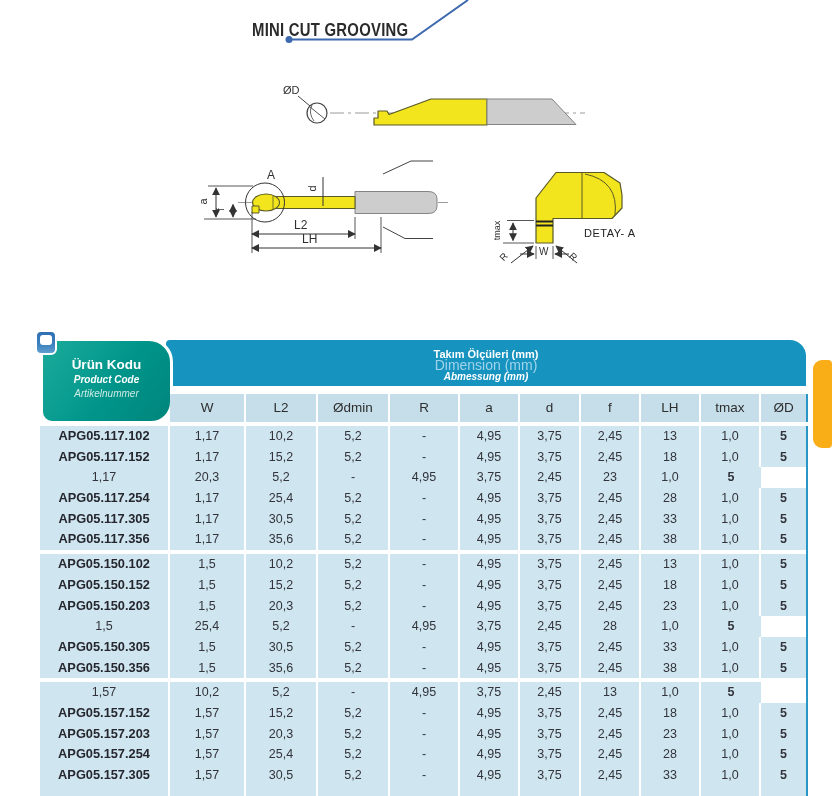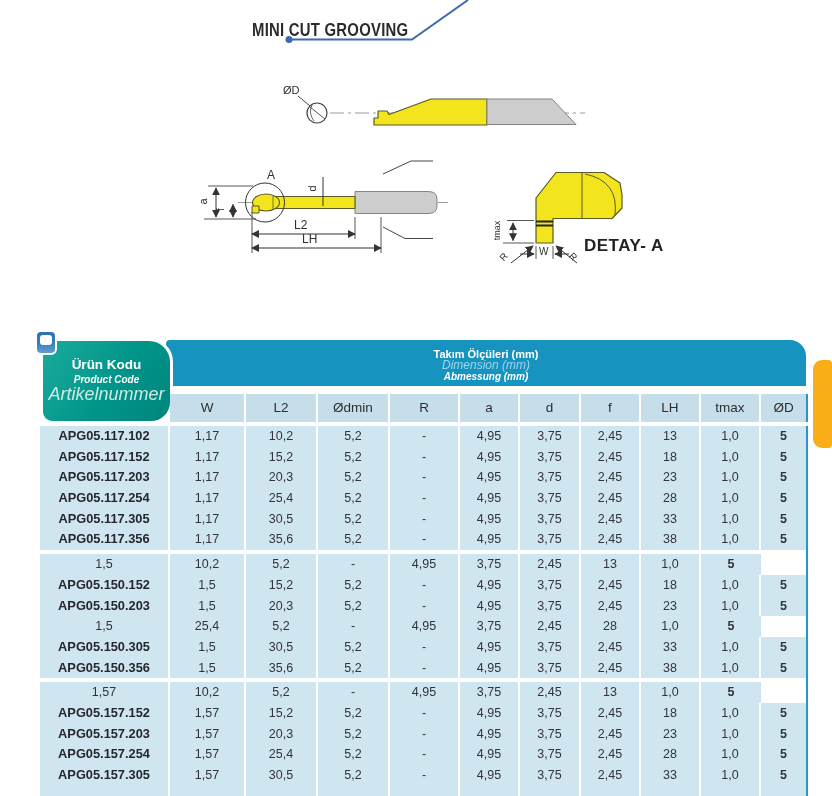--- a/index.html
+++ b/index.html
@@ -16,34 +16,34 @@
   #lbl-a{left:200px;top:196px;}
   #lbl-f{left:219px;top:204px;font-size:10px;}
   #lbl-A{left:267px;top:170px;font-size:12px;}
   #lbl-d{left:309px;top:183px;}
   #lbl-l2{left:294px;top:220px;font-size:12px;}
   #lbl-lh{left:302px;top:234px;font-size:12px;}
   #lbl-tmax{left:488px;top:225px;font-size:9px;}
   #lbl-w{left:539px;top:246px;font-size:10px;}
   #lbl-rl{left:500px;top:251px;font-size:9.5px;transform:rotate(-48deg);}
   #lbl-rr{left:570px;top:251px;font-size:9.5px;transform:rotate(45deg);}
-  #lbl-detay{left:584px;top:228px;font-size:17px;font-weight:bold;color:#222;letter-spacing:0.5px;margin-top:12px;}
+  #lbl-detay{left:584px;top:228px;font-size:11px;font-weight:normal;color:#222;letter-spacing:0.5px;}
   
   .band{position:absolute;left:166px;top:340px;width:640px;height:46px;background:#1793C0;
         border-radius:4px 16px 0 0;text-align:center;color:#fff;}
   .band-l1{margin-top:8px;font-size:11px;font-weight:bold;line-height:12px;}
-  .band-l2{font-size:12px;font-style:italic;color:#9FD4EA;line-height:11px;}
+  .band-l2{font-size:14px;color:#9FD4EA;line-height:11px;}
   .band-l3{font-size:10px;font-weight:bold;font-style:italic;line-height:11px;}
   .prodbox{position:absolute;left:40px;top:338px;width:133px;height:86px;box-sizing:border-box;
            border:3px solid #fff;border-radius:14px 24px 22px 12px;
            background:linear-gradient(125deg,#1BAB9C 0%,#00958A 55%,#00857C 100%);
            text-align:center;color:#fff;}
   .pb-l1{margin-top:16px;font-size:13.5px;font-weight:bold;line-height:15px;text-align:center;}
   .pb-l2{font-size:10px;font-weight:bold;font-style:italic;line-height:15px;}
-  .pb-l3{font-size:18px;font-style:italic;color:#CFEAE4;line-height:14px;}
+  .pb-l3{font-size:10px;font-style:italic;color:#CFEAE4;line-height:14px;}
   .corner-icon{position:absolute;left:35px;top:330px;width:22px;height:25px;box-sizing:border-box;
                border:2px solid #fff;border-radius:6px;
                background:linear-gradient(180deg,#2F6FB2 0%,#3A7FBE 55%,#5E9FCE 100%);}
   .ci-tab{width:12px;height:10px;margin:3px auto 0;background:#fff;border-radius:3px;}
   .side-tab{position:absolute;left:813px;top:360px;width:19px;height:88px;background:#F9AE17;
             border-radius:9px 4px 4px 9px;}
   
   .colhead{position:absolute;left:170px;top:394px;width:636px;height:28px;display:grid;
            grid-template-columns:76px 72px 72px 70px 60px 61px 60px 60px 60px 45px;
            border-right:2px solid #2A96C5;box-sizing:content-box;}
@@ -202,21 +202,20 @@
         <div class="cell">5,2</div>
         <div class="cell">-</div>
         <div class="cell">4,95</div>
         <div class="cell">3,75</div>
         <div class="cell">2,45</div>
         <div class="cell">18</div>
         <div class="cell">1,0</div>
         <div class="cell od">5</div>
       </div>
         <div class="trow">
-        <div class="cell code">APG05.117.203</div>
         <div class="cell">1,17</div>
         <div class="cell">20,3</div>
         <div class="cell">5,2</div>
         <div class="cell">-</div>
         <div class="cell">4,95</div>
         <div class="cell">3,75</div>
         <div class="cell">2,45</div>
         <div class="cell">23</div>
         <div class="cell">1,0</div>
         <div class="cell od">5</div>
@@ -259,20 +258,21 @@
         <div class="cell">38</div>
         <div class="cell">1,0</div>
         <div class="cell od">5</div>
       </div>
       </div>
 
     <div class="gsep"></div>
 
     <div class="tgroup">
         <div class="trow">
+        <div class="cell code">APG05.150.102</div>
         <div class="cell">1,5</div>
         <div class="cell">10,2</div>
         <div class="cell">5,2</div>
         <div class="cell">-</div>
         <div class="cell">4,95</div>
         <div class="cell">3,75</div>
         <div class="cell">2,45</div>
         <div class="cell">13</div>
         <div class="cell">1,0</div>
         <div class="cell od">5</div>

